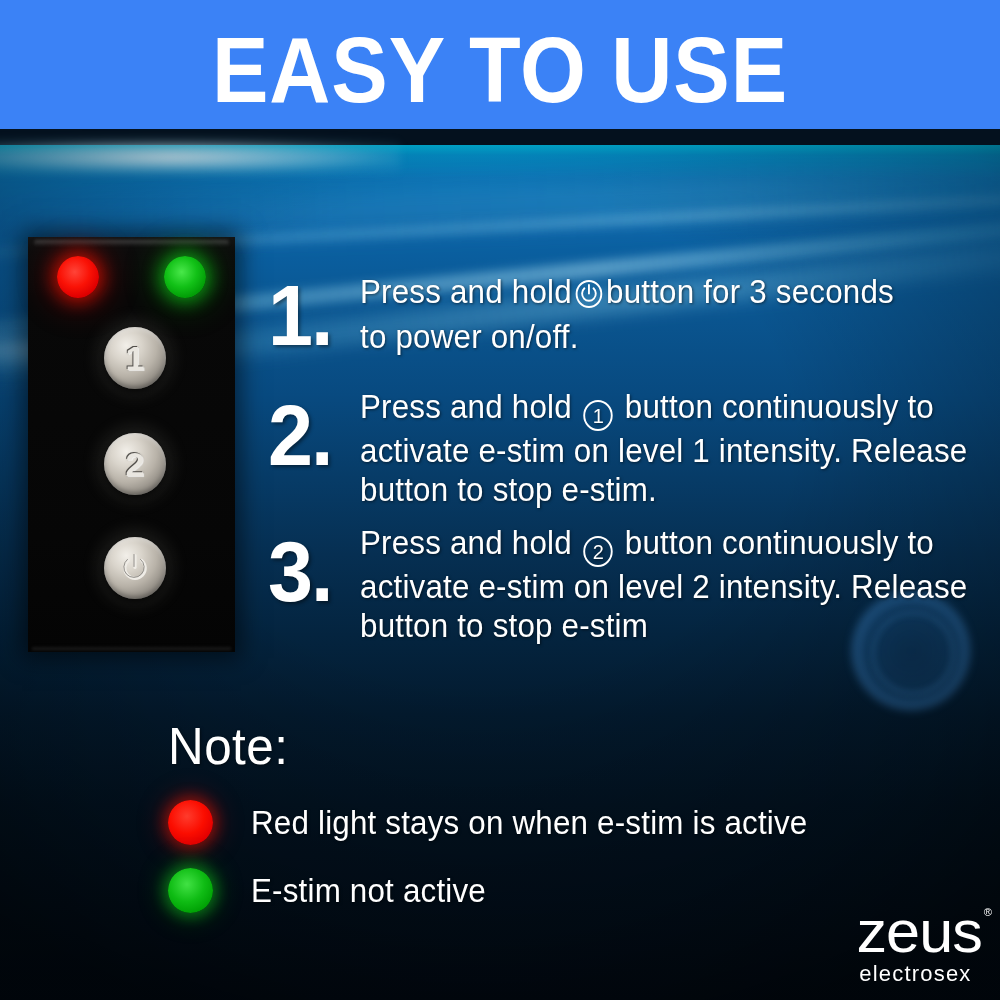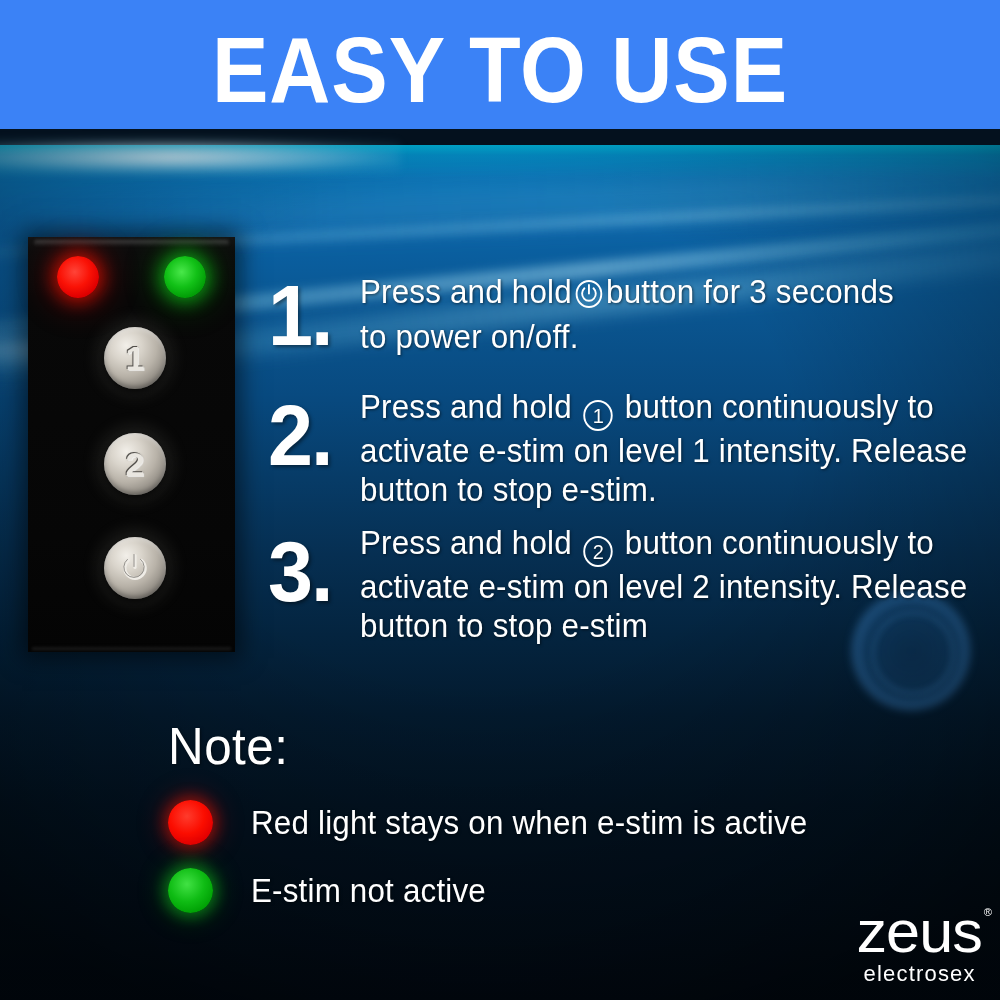--- a/index.html
+++ b/index.html
@@ -252,21 +252,21 @@
     letter-spacing:0.2px;
     transform:scaleX(0.95);
     transform-origin:left center;
     white-space:nowrap;
     text-shadow:1px 1px 3px rgba(0,0,0,0.5);
   }
 
   
   .logo{
     position:absolute;right:18px;bottom:14px;
-    text-align:center;
+    text-align:left;
     z-index:30;
   }
   .logo-main{
     position:relative;
     color:#ffffff;
     font-family:"Liberation Sans", sans-serif;
     font-weight:300;
     font-size:60px;
     line-height:58px;
     letter-spacing:-1px;

